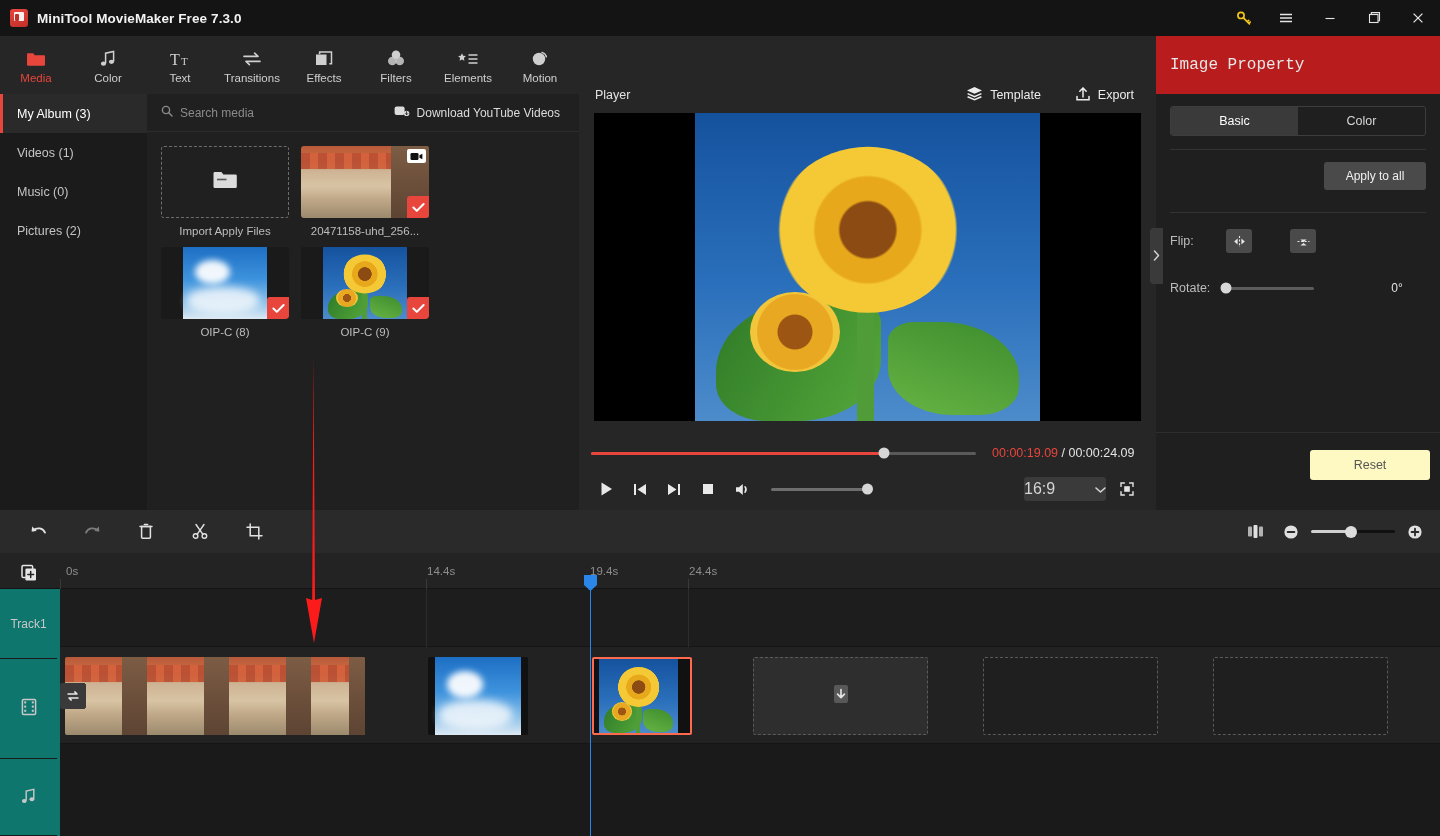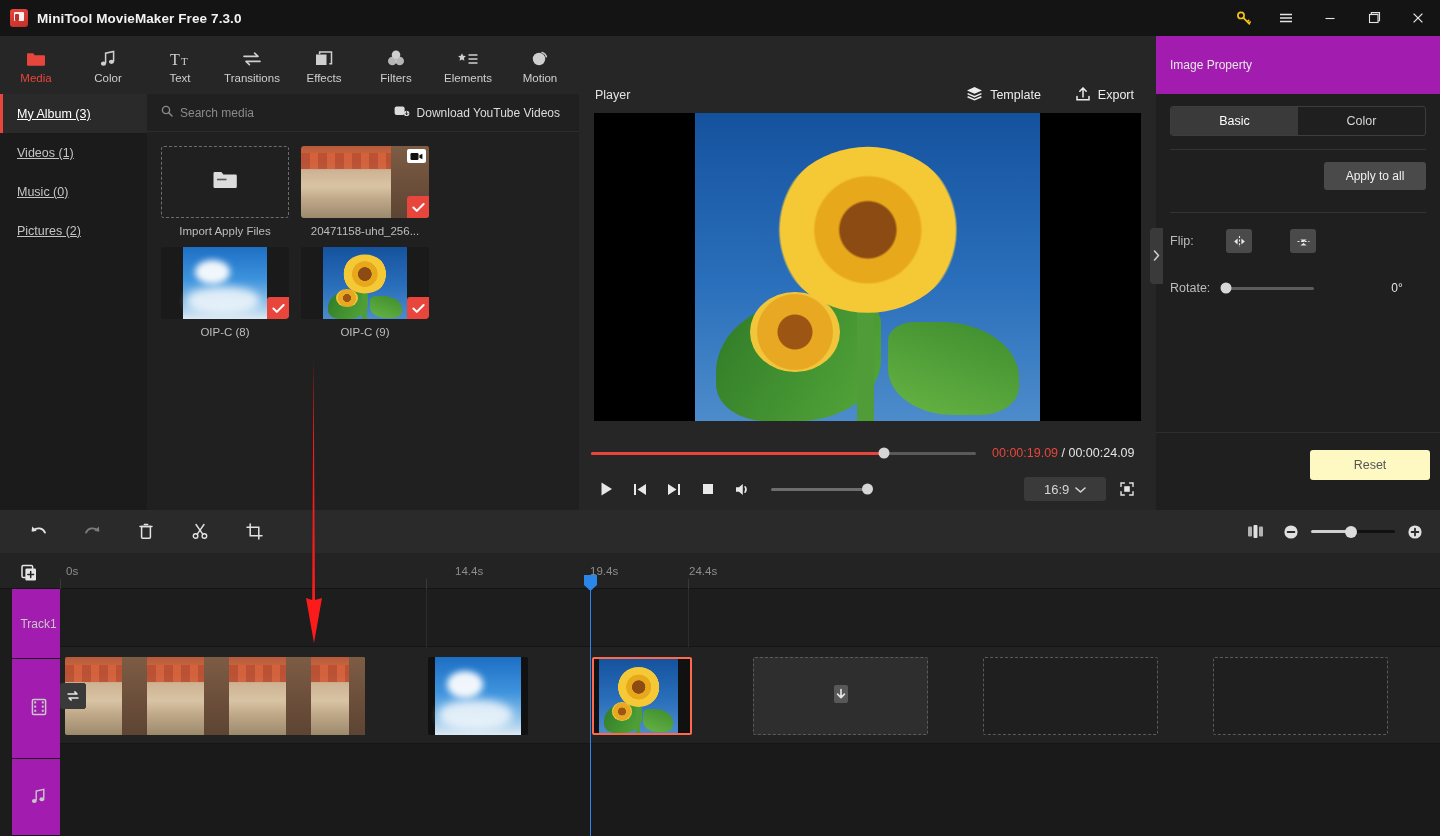--- a/index.html
+++ b/index.html
@@ -58,21 +58,20 @@
 
   
   .sidebar {
     position: absolute; left: 0; top: 94px; width: 147px; height: 416px;
     background: #1b1b1b;
   }
   .side-item {
     height: 39px; display: flex; align-items: center;
     padding-left: 17px; font-size: 12.5px; color: #c4c4c4;
     position: relative;
-    text-decoration: underline;
   }
   .side-item.active { background: #2a2a2a; color: #fff; }
   .side-item.active::before {
     content: ""; position: absolute; left: 0; top: 0; bottom: 0; width: 3px;
     background: #e8453c;
   }
 
   
   .media-panel {
     position: absolute; left: 147px; top: 94px; width: 432px; height: 416px;
@@ -215,41 +214,41 @@
     display: flex; align-items: center; padding: 0 14px 0 10px;
   }
   .cbtn {
     width: 34px; height: 30px; display: flex; align-items: center; justify-content: center;
     color: #e8e8e8; border-radius: 3px;
   }
   .vol-track { position: relative; width: 100px; height: 3px; background: #6e6e6e; border-radius: 2px; margin-left: 12px; }
   .vol-knob { position: absolute; right: -2px; top: 50%; width: 11px; height: 11px; background: #d6d6d6; border-radius: 50%; transform: translate(0,-50%); }
   .ratio-sel {
     margin-left: auto; width: 82px; height: 24px; background: #3a3a3a; border-radius: 3px;
-    display: flex; align-items: center; justify-content: space-between; padding: 0 20px;
-    font-size: 13px; color: #d5d5d5;
+    display: flex; align-items: center; justify-content: space-between; padding: 0 0;
+    font-size: 16px; color: #d5d5d5;
   }
   .fs-btn { width: 30px; height: 26px; display: flex; align-items: center; justify-content: center; margin-left: 6px; color: #e4e4e4; }
 
   
   .collapse-handle {
     position: absolute; left: 1150px; top: 228px; width: 13px; height: 56px;
     background: #3a3a3a; border-radius: 4px 0 0 4px;
     display: flex; align-items: center; justify-content: center;
     color: #d0d0d0; z-index: 10;
   }
 
   
   .props {
     position: absolute; left: 1156px; top: 36px; width: 284px; height: 474px;
     background: #1f1f1f;
   }
   .props-head {
     height: 58px; display: flex; align-items: center; padding-left: 14px;
-    font-size: 12px; color: #e7e7e7; background: #a21caf;
+    font-size: 16px; color: #e7e7e7; background: #b91c1c; font-family: Liberation Mono, monospace;
   }
   .tabs {
     margin: 12px 14px 0 14px; height: 30px; display: flex;
     border: 1px solid #3d3d3d; border-radius: 3px; overflow: hidden;
   }
   .tab {
     flex: 1; display: flex; align-items: center; justify-content: center;
     font-size: 12.5px; color: #d6d6d6;
   }
   .tab.active { background: #3a3a3a; color: #fff; }
@@ -307,21 +306,21 @@
   .ruler-addbtn {
     position: absolute; left: 19px; top: 9px; width: 22px; height: 20px;
     display: flex; align-items: center; justify-content: center; color: #e6e6e6;
   }
   .ruler-ticks { position: absolute; left: 60px; top: 0; right: 0; height: 36px; }
   .tick { position: absolute; top: 12px; font-size: 11.5px; color: #8e8e8e; text-align: right; }
   .tickline { position: absolute; top: 26px; width: 1px; height: 10px; background: #3a3a3a; }
 
   .track-head-col {
     position: absolute; left: 0; top: 589px; width: 60px; height: 247px;
-    background: #a21caf; border-right: 7px solid #0f766e; margin-left: 12px;
+    background: #0f766e; border-right: 3px solid #0f766e;
   }
   .th-cell { height: 70px; display: flex; align-items: center; justify-content: center; border-bottom: 1px solid #191919; font-size: 12px; color: #c8c8c8; }
   .th-cell.video { height: 100px; }
   .th-cell.audio { height: 77px; }
 
   .track-area { position: absolute; left: 60px; top: 589px; width: 1380px; height: 247px; background: #1a1a1a; }
   .row-track1 { position: absolute; left: 0; top: 0; width: 1380px; height: 58px; background: #1d1d1d; border-bottom: 1px solid #151515; }
   .row-video { position: absolute; left: 0; top: 58px; width: 1380px; height: 97px; background: #222; border-bottom: 1px solid #151515; }
   .row-audio { position: absolute; left: 0; top: 155px; width: 1380px; height: 92px; background: #1a1a1a; }
   .vgrid { position: absolute; top: 0; width: 1px; height: 58px; background: #2c2c2c; }
@@ -788,21 +787,21 @@
   <div class="ruler">
     <div class="ruler-addbtn">
       <svg width="18" height="17" viewBox="0 0 18 17">
           <rect x="1" y="1.4" width="10.6" height="12.2" rx="1.3" fill="none" stroke="currentColor" stroke-width="1.5"></rect>
           <rect x="4.4" y="4.4" width="10.6" height="12.2" rx="1.3" fill="#e6e6e6"></rect>
           <path d="M9.7 7.6v5.8M6.8 10.5h5.8" stroke="#232323" stroke-width="1.5" stroke-linecap="round"></path>
         </svg>
     </div>
     <div class="ruler-ticks">
       <div class="tick" style="left:6px;">0s</div>
-      <div class="tick" style="left:367px;margin-left:28px;">14.4s</div>
+      <div class="tick" style="left:367px;">14.4s</div>
       <div class="tick" style="left:530px;">19.4s</div>
       <div class="tick" style="left:629px;">24.4s</div>
       <div class="tickline" style="left:0px;"></div>
       <div class="tickline" style="left:366px;"></div>
       <div class="tickline" style="left:628px;"></div>
     </div>
     <div class="playhead-knob" style="left:590px;top:22px;"></div>
   </div>
 
   <div class="track-head-col">

